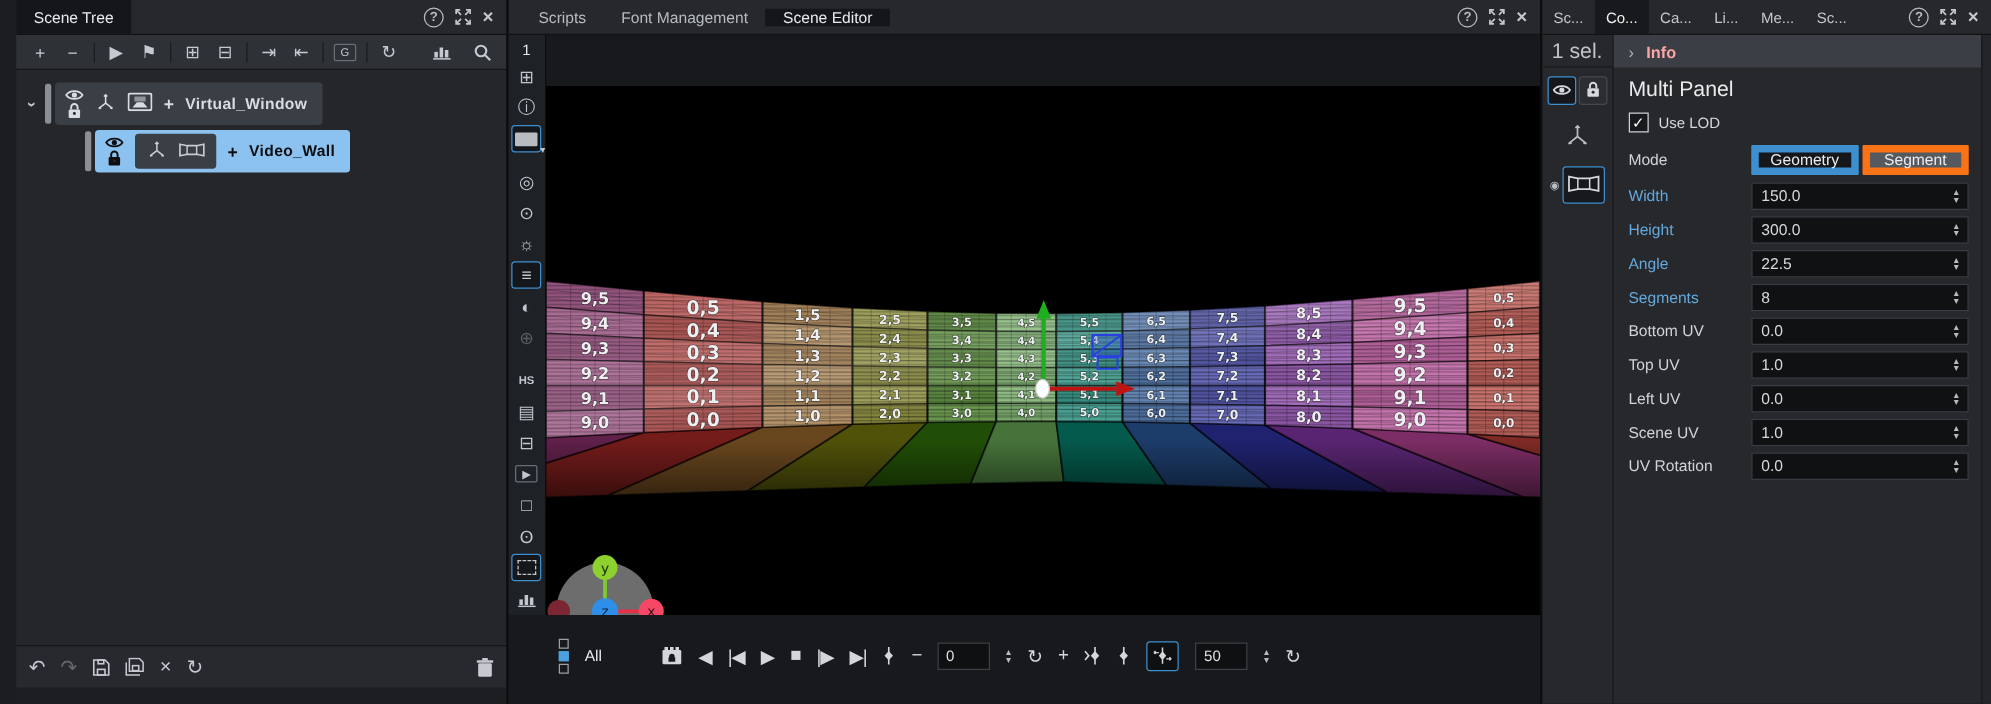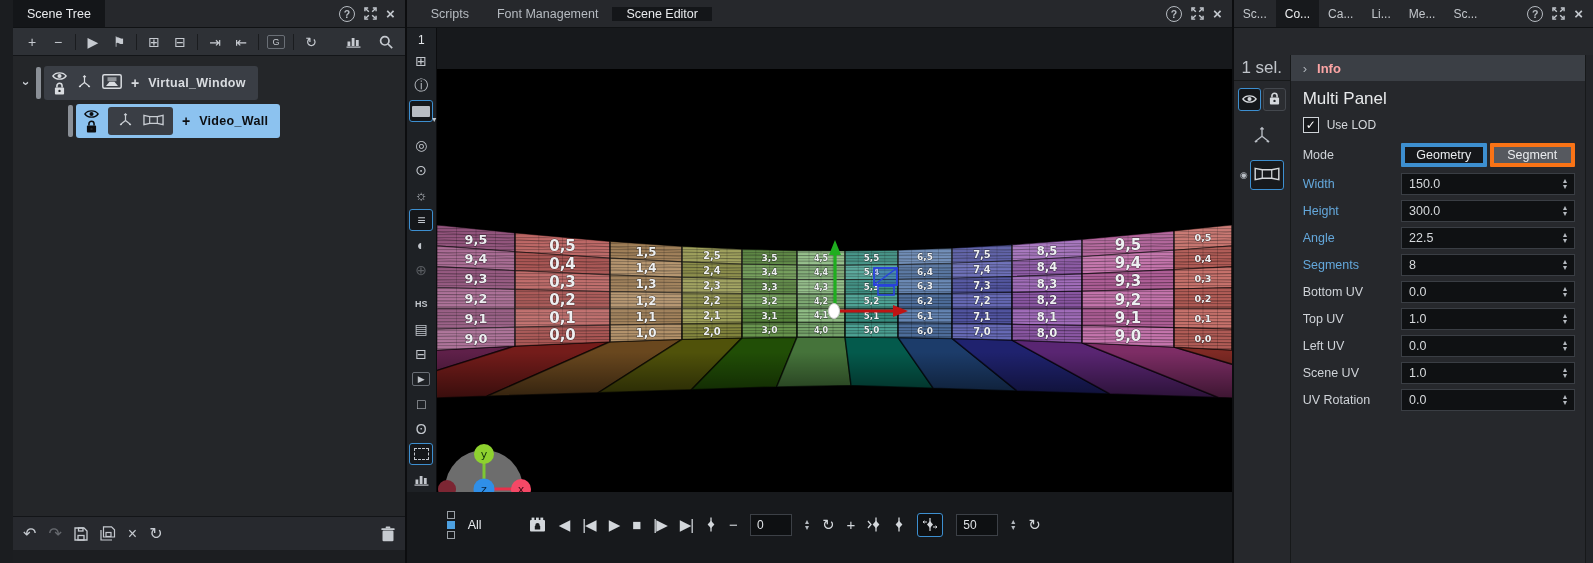--- a/index.html
+++ b/index.html
@@ -72,21 +72,21 @@
   .layers-chip i.on { background:#4da0e0; border-color:#4da0e0; }
   .all-label { color:#e8eaed; font-size:12.5px; margin-right:18px; }
   .pinput { width:42px; height:22px; background:#0e1012; border:1px solid #3c4046;
     display:flex; align-items:center; padding:0 6px; color:#dfe2e5; }
   .spin { display:flex; flex-direction:column; line-height:6px; font-size:8px; color:#b5bac0; }
   .keybox { border:1px solid #3d8fd0; border-radius:3px; background:#0e1012; width:26px; height:24px;
     display:flex; align-items:center; justify-content:center; }
   .film-ml { margin-left:16px; }
 
   
-  .right-panel { width:365px; display:flex; flex-direction:column; background:#26282c;gap:27px; }
+  .right-panel { width:365px; display:flex; flex-direction:column; background:#26282c; }
   .rp-tabs { display:flex; align-items:stretch; flex:1; }
   .rp-tab { display:flex; align-items:center; padding:0 9px; color:#c3c7cc; font-size:12px; }
   .rp-tab.active { background:#17191c; color:#eceef0; }
   .rp-body { flex:1; display:flex; min-height:0; }
   .rp-strip { width:57px; border-right:1px solid #17191a; display:flex; flex-direction:column; flex:none; }
   .sel-count { height:26px; display:flex; align-items:center; justify-content:center;
     color:#c0c4ca; font-size:17px; border-bottom:1px solid #17191a; }
   .strip-icons { display:flex; flex-direction:column; align-items:center; padding-top:7px; gap:6px; }
   .eyelock-row { display:flex; gap:2px; }
   .sicon { width:23px; height:23px; border:1px solid #44484e; border-radius:3px; background:#2b2d31;
@@ -109,21 +109,21 @@
     display:flex; align-items:center; justify-content:center; color:#fff; font-size:12px; }
   .prop-row { display:flex; align-items:center; margin-bottom:5px; }
   .prop-label { flex:1; font-size:12.5px; color:#cfd3d8; }
   .prop-label.accent { color:#64a8dc; }
   .num-box { width:174px; height:22px; background:#0f1113; border:1px solid #3a3e44;
     display:flex; align-items:center; padding:0 7px; color:#d6d9dc; font-size:12.5px; }
   .num-box .spin { margin-left:auto; }
   .mode-row { display:flex; align-items:center; margin-bottom:6px; }
   .mode-btns { width:174px; display:flex; gap:3px; }
   .mode-btn { flex:1; height:24px; display:flex; align-items:center; justify-content:center;
-    font-size:12.5px; color:#e9ebee; background:#56595f; border:4px solid #f97316; border-radius:1px; }
+    font-size:12.5px; color:#e9ebee; background:#56595f; border:6px solid #f97316; border-radius:1px; }
   .mode-btn.selected { background:#15171a; border-color:#3d8fd0; }
   .rp-gutter { width:8px; background:#232529; border-left:1px solid #17191a; flex:none; }
 </style>
 </head>
 <body>
 
 <div class="app">
 
   <div class="left-panel">
     <div class="titlebar">

